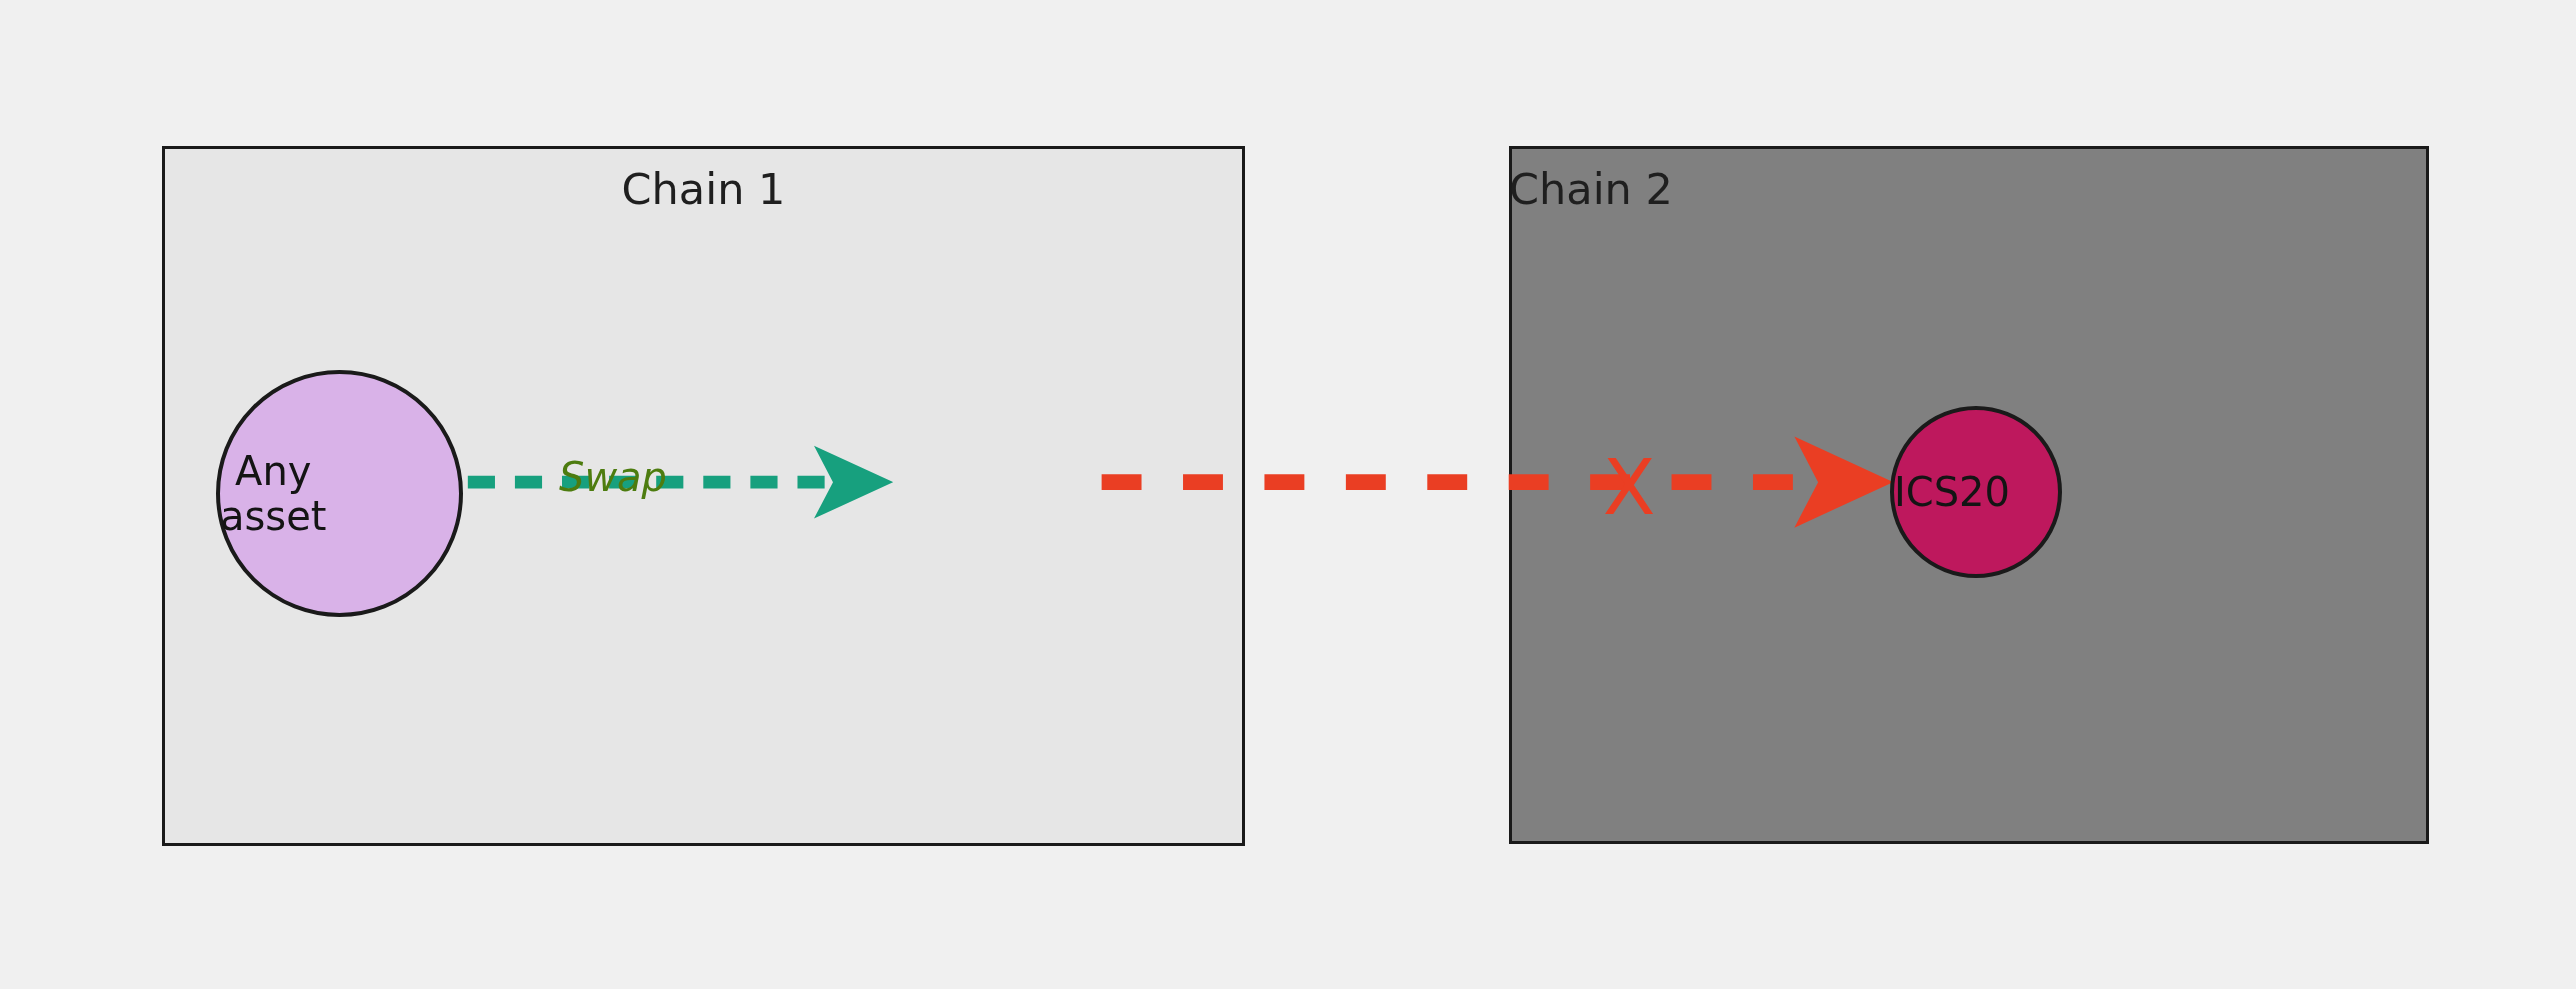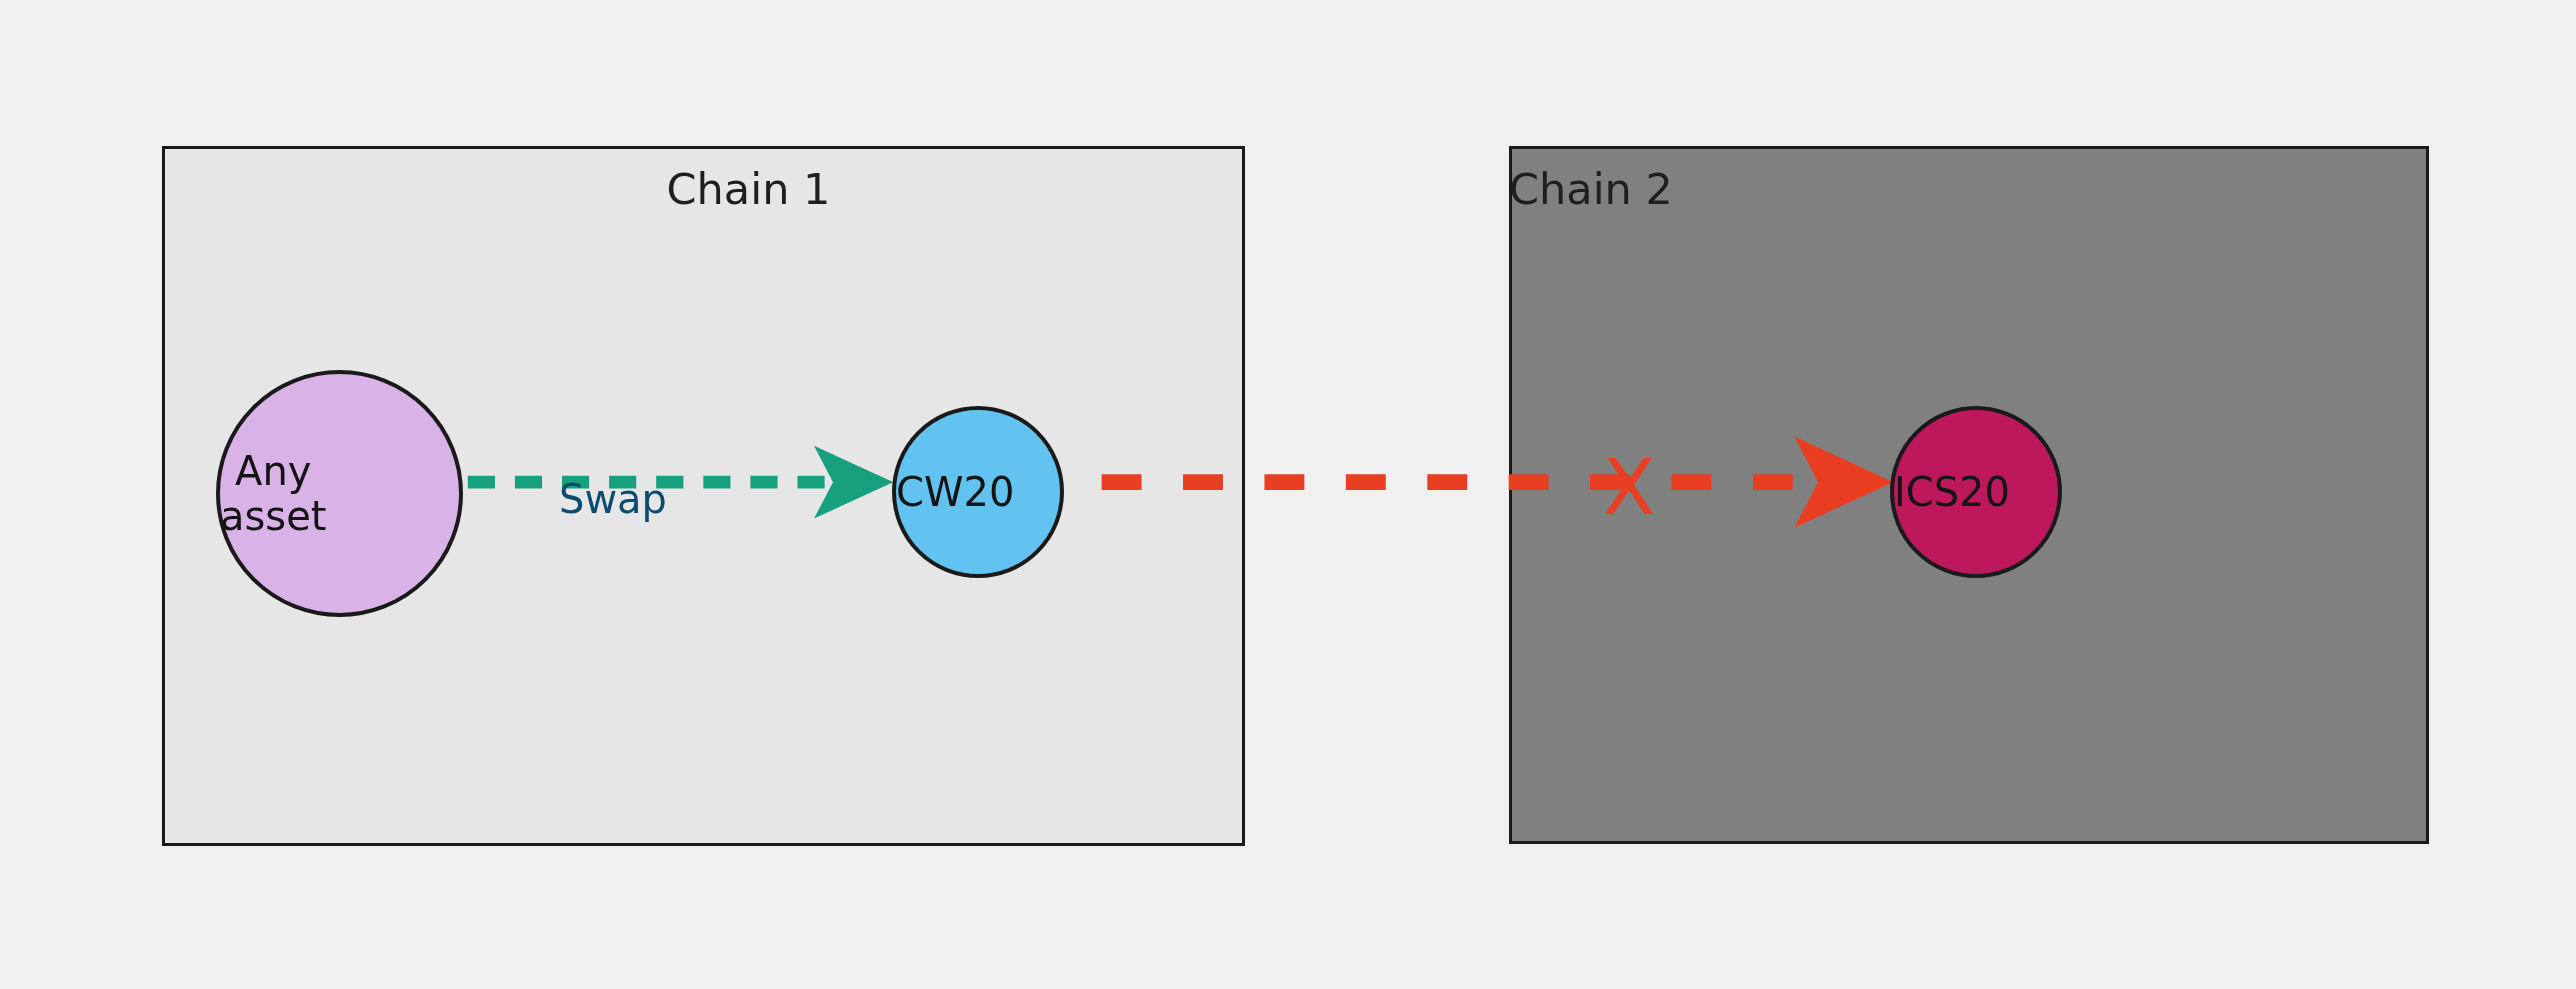--- a/index.html
+++ b/index.html
@@ -45,21 +45,20 @@
     font-size: 43px;
     line-height: 1;
     color: #1f1f1f;
     white-space: nowrap;
     font-family: "DejaVu Sans", sans-serif;
   }
   #chain1-title {
     left: 162px;
     width: 1083px;
     text-align: center;
-    padding-left: 45px;
   }
   #chain2-title {
     left: 1509px;
     width: 920px;
   }
 
   
   .node {
     position: absolute;
     box-sizing: border-box;
@@ -103,26 +102,27 @@
     position: absolute;
     left: 0;
     top: 0;
     width: 2576px;
     height: 989px;
     pointer-events: none;
   }
   .swap-label {
     position: absolute;
     left: 559px;
-    top: 479px;
+    top: 457px;
     font-size: 40px;
     line-height: 1;
-    color: #0c4a6e;
+    color: #4d7c0f;
     white-space: nowrap;
     font-family: "DejaVu Sans", sans-serif;
+    font-style: italic;
   }
   .cross-mark {
     position: absolute;
     left: 1593px;
     top: 441px;
     width: 72px;
     height: 93px;
     font-size: 77px;
     line-height: 93px;
     text-align: center;
@@ -162,22 +162,19 @@
 
   <div class="swap-label">Swap</div>
 
   <div class="cross-mark">X</div>
 
   <div class="node" id="node-any-asset">
     <span class="node-label">Any
 asset</span>
   </div>
 
-  <div class="node" id="node-cw20">
-    <span class="node-label">CW20</span>
-  </div>
 
   <div class="node" id="node-ics20">
     <span class="node-label">ICS20</span>
   </div>
 
 </div>
 
 
 </body></html>

